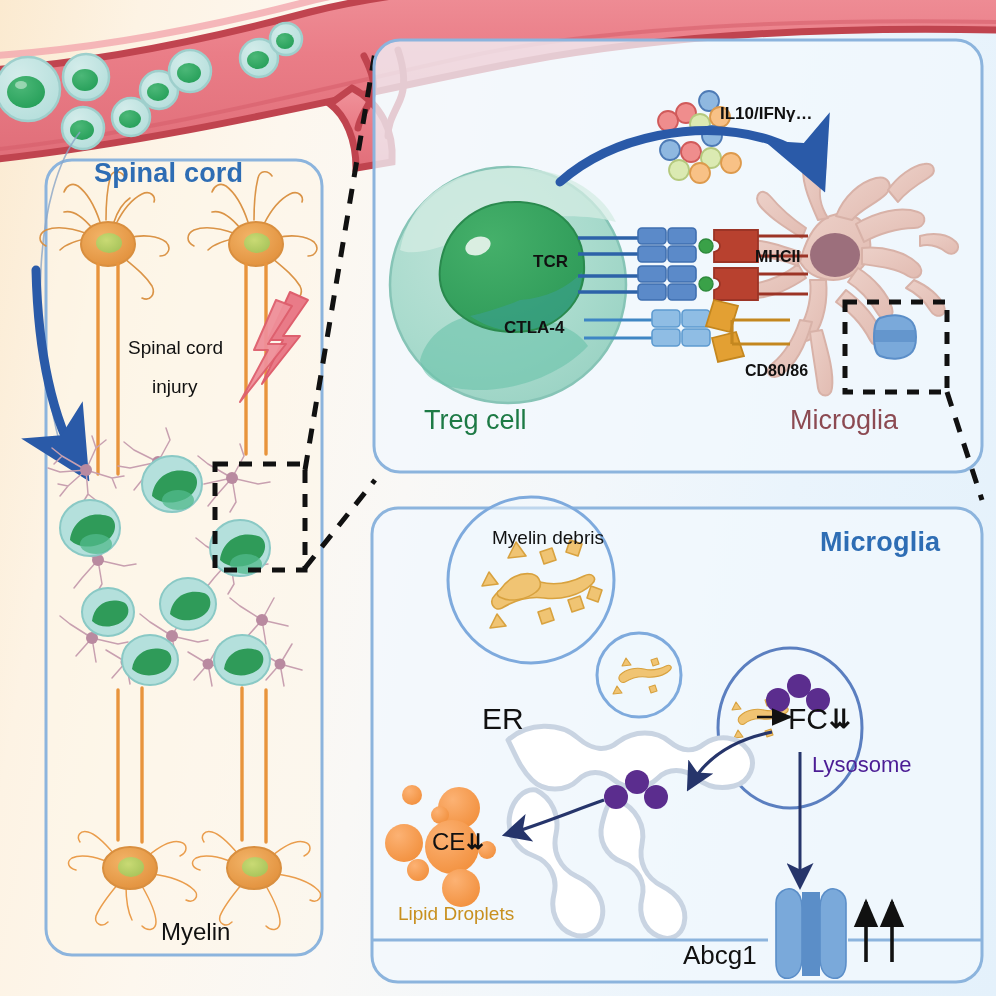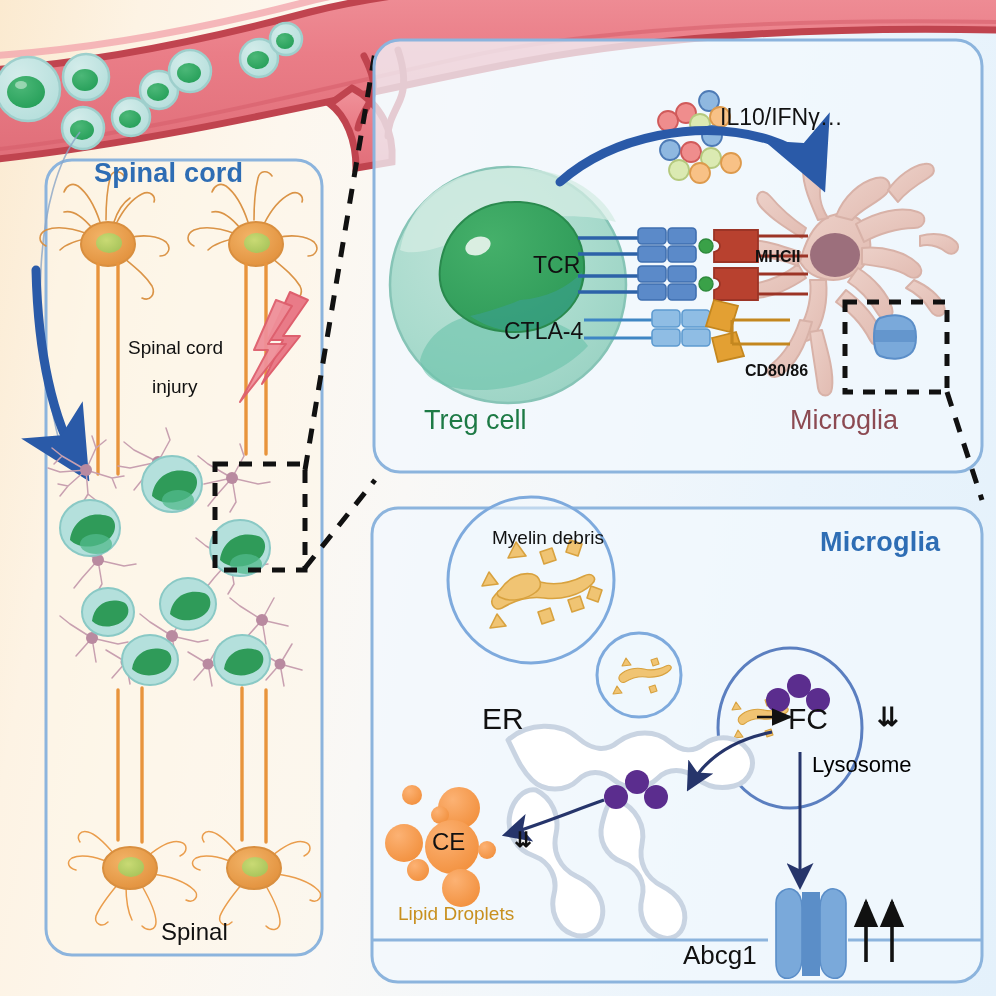--- a/index.html
+++ b/index.html
@@ -11,30 +11,30 @@
   #stage{position:relative;width:996px;height:996px;overflow:hidden;}
   #bg{position:absolute;inset:0;
      background:linear-gradient(100deg,#fbead0 0%,#fdf3e4 12%,#fdf7ee 26%,#f9f8f6 42%,#f2f7fb 58%,#eaf4fc 75%,#e4f1fb 100%);}
   .svgfull{position:absolute;left:0;top:0;width:996px;height:996px;}
   .lbl{position:absolute;white-space:nowrap;}
   
   .t-panel-title{font-size:27px;font-weight:bold;color:#2e6db4;letter-spacing:.2px;}
   .t-treg{font-size:27px;color:#1d7a45;}
   .t-microglia-red{font-size:27px;color:#8c4a52;}
   .t-black-19{font-size:19px;color:#111;}
-  .t-black-22{font-size:22px;color:#000000;}
-  .t-bold-17{font-size:23px;font-weight:normal;color:#111;}
+  .t-black-22{font-size:22px;color:#4c1d95;}
+  .t-bold-17{font-size:17px;font-weight:bold;color:#111;}
   .t-bold-16{font-size:16px;font-weight:bold;color:#111;}
   .t-neuron{font-size:24px;color:#111;}
   .t-lipid{font-size:19px;color:#c8901f;}
   .t-er{font-size:30px;color:#111;text-align:right;}
   .t-fc{font-size:30px;color:#111;font-weight:400;}
   .t-ce{font-size:24px;color:#111;}
   .t-abcg{font-size:26px;color:#111;}
-  .arrwrap{position:absolute;display:flex;gap:48px;}
+  .arrwrap{position:absolute;display:flex;align-items:center;}
 </style>
 </head>
 <body>
 
 <div id="stage">
   <div id="bg"></div>
 
   <svg class="svgfull" viewBox="0 0 996 996">
     <defs>
       <linearGradient id="vesselG" x1="0" y1="0" x2="0" y2="1">
@@ -553,21 +553,21 @@
         <path d="M892,962 L892,902" marker-end="url(#arrowBlack)"></path>
       </g>
     </g>
   </svg>
 
   <div class="lbl t-panel-title" style="left:94px;top:158px;">Spinal cord</div>
 
   <div class="lbl t-black-19" style="left:128px;top:336px;text-align:center;line-height:1.22;">Spinal cord</div>
   <div class="lbl t-black-19" style="left:152px;top:359px;text-align:right;line-height:1.22;margin-top:16px;">injury</div>
 
-  <div class="lbl t-neuron" style="left:161px;top:918px;">Spinal</div>
+  <div class="lbl t-neuron" style="left:161px;top:918px;">Myelin</div>
 
   <div class="lbl t-bold-17" style="left:720px;top:104px;">IL10/IFNγ…</div>
 
   <div class="lbl t-bold-17" style="left:533px;top:252px;">TCR</div>
   <div class="lbl t-bold-17" style="left:504px;top:318px;">CTLA-4</div>
   <div class="lbl t-bold-16" style="left:755px;top:248px;">MHCII</div>
   <div class="lbl t-bold-16" style="left:745px;top:320px;margin-top:42px;">CD80/86</div>
 
   <div class="lbl t-treg" style="left:424px;top:405px;">Treg cell</div>
   <div class="lbl t-microglia-red" style="left:790px;top:405px;">Microglia</div>

